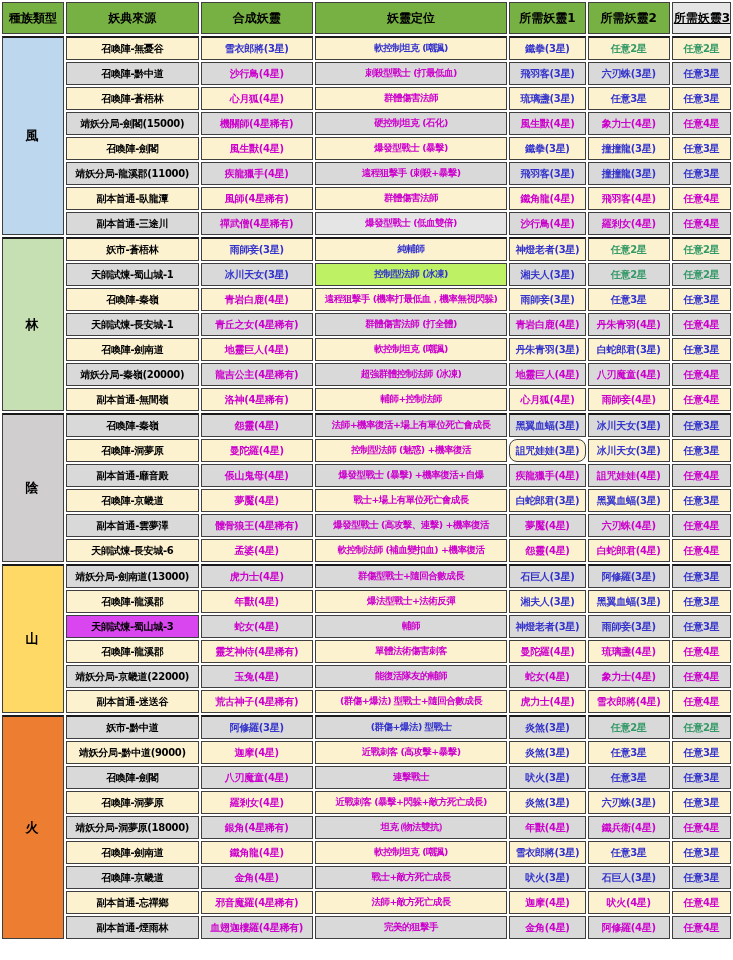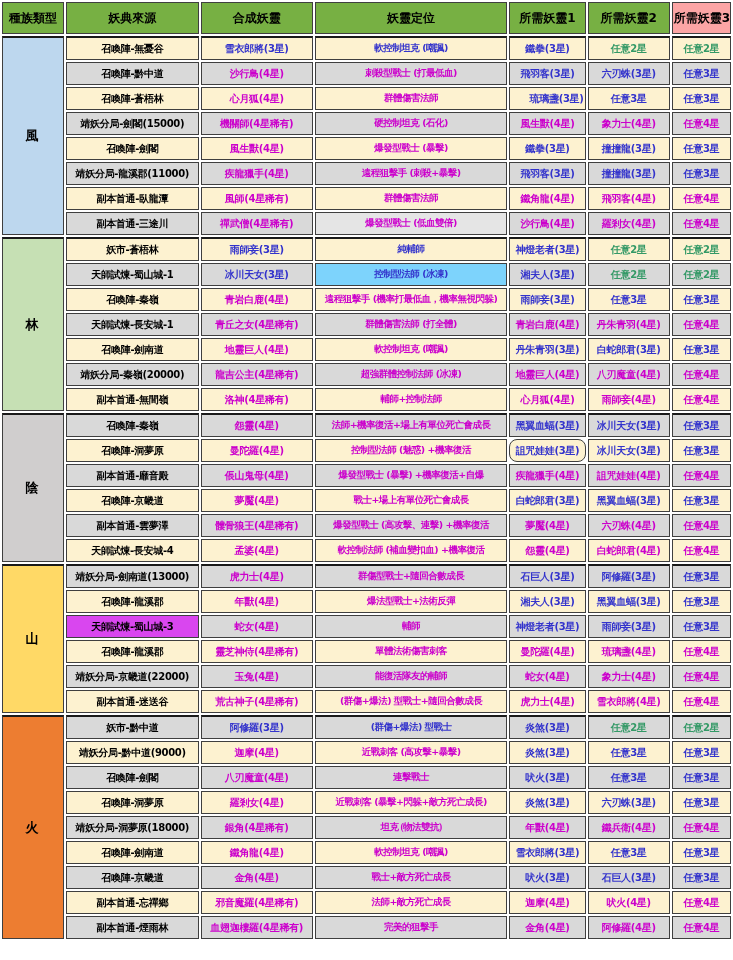--- a/index.html
+++ b/index.html
@@ -38,21 +38,21 @@
         <col style="width: 59px;">
       </colgroup>
       <thead>
         <tr>
           <th style="background: rgb(119, 176, 67);">種族類型</th>
           <th style="background: rgb(119, 176, 67);">妖典來源</th>
           <th style="background: rgb(119, 176, 67);">合成妖靈</th>
           <th style="background: rgb(119, 176, 67);">妖靈定位</th>
           <th style="background: rgb(119, 176, 67);">所需妖靈1</th>
           <th style="background: rgb(119, 176, 67);">所需妖靈2</th>
-          <th style="background: #fca5a5;">所需妖靈3</th>
+          <th style="background: #e5e5e5; text-decoration: underline;">所需妖靈3</th>
         </tr>
       </thead>
       <tbody>
         <tr class="gstart">
           <td class="race" rowspan="8" style="background: rgb(189, 215, 238);">風</td>
           <td class="source" style="background: rgb(253, 242, 208);">召喚陣-無憂谷</td>
           <td style="background: rgb(253, 242, 208); color: rgb(51, 51, 204);">雪衣郎將(3星)</td>
           <td class="role" style="background: rgb(253, 242, 208); color: rgb(51, 51, 204);">軟控制坦克 (嘲諷)</td>
           <td style="background: rgb(253, 242, 208); color: rgb(51, 51, 204);">鐵拳(3星)</td>
           <td style="background: rgb(253, 242, 208); color: rgb(51, 153, 102);">任意2星</td>
@@ -63,21 +63,21 @@
           <td style="background: rgb(217, 217, 217); color: rgb(204, 0, 204);">沙行鳥(4星)</td>
           <td class="role" style="background: rgb(217, 217, 217); color: rgb(204, 0, 204);">刺殺型戰士 (打最低血)</td>
           <td style="background: rgb(217, 217, 217); color: rgb(51, 51, 204);">飛羽客(3星)</td>
           <td style="background: rgb(217, 217, 217); color: rgb(51, 51, 204);">六刃蛛(3星)</td>
           <td style="background: rgb(217, 217, 217); color: rgb(51, 51, 204);">任意3星</td>
         </tr>
         <tr>
           <td class="source" style="background: rgb(253, 242, 208);">召喚陣-蒼梧林</td>
           <td style="background: rgb(253, 242, 208); color: rgb(204, 0, 204);">心月狐(4星)</td>
           <td class="role" style="background: rgb(253, 242, 208); color: rgb(204, 0, 204);">群體傷害法師</td>
-          <td style="background: rgb(253, 242, 208); color: rgb(51, 51, 204); text-align: right;">琉璃盞(3星)</td>
+          <td style="background: rgb(253, 242, 208); color: rgb(51, 51, 204);">琉璃盞(3星)</td>
           <td style="background: rgb(253, 242, 208); color: rgb(51, 51, 204);">任意3星</td>
           <td style="background: rgb(253, 242, 208); color: rgb(51, 51, 204);">任意3星</td>
         </tr>
         <tr>
           <td class="source" style="background: rgb(217, 217, 217);">靖妖分局-劍閣(15000)</td>
           <td style="background: rgb(217, 217, 217); color: rgb(204, 0, 204);">機關師(4星稀有)</td>
           <td class="role" style="background: rgb(217, 217, 217); color: rgb(204, 0, 204);">硬控制坦克 (石化)</td>
           <td style="background: rgb(217, 217, 217); color: rgb(204, 0, 204);">風生獸(4星)</td>
           <td style="background: rgb(217, 217, 217); color: rgb(204, 0, 204);">象力士(4星)</td>
           <td style="background: rgb(217, 217, 217); color: rgb(204, 0, 204);">任意4星</td>
@@ -119,21 +119,21 @@
           <td class="source" style="background: rgb(253, 242, 208);">妖市-蒼梧林</td>
           <td style="background: rgb(253, 242, 208); color: rgb(51, 51, 204);">雨師妾(3星)</td>
           <td class="role" style="background: rgb(253, 242, 208); color: rgb(51, 51, 204);">純輔師</td>
           <td style="background: rgb(253, 242, 208); color: rgb(51, 51, 204);">神燈老者(3星)</td>
           <td style="background: rgb(253, 242, 208); color: rgb(51, 153, 102);">任意2星</td>
           <td style="background: rgb(253, 242, 208); color: rgb(51, 153, 102);">任意2星</td>
         </tr>
         <tr>
           <td class="source" style="background: rgb(217, 217, 217);">天師試煉-蜀山城-1</td>
           <td style="background: rgb(217, 217, 217); color: rgb(51, 51, 204);">冰川天女(3星)</td>
-          <td class="role" style="background: #7dd3fc; color: rgb(51, 51, 204); margin-left: 43px;">控制型法師 (冰凍)</td>
+          <td class="role" style="background: #bef264; color: rgb(51, 51, 204); margin-left: 43px;">控制型法師 (冰凍)</td>
           <td style="background: rgb(217, 217, 217); color: rgb(51, 51, 204);">湘夫人(3星)</td>
           <td style="background: rgb(217, 217, 217); color: rgb(51, 153, 102);">任意2星</td>
           <td style="background: rgb(217, 217, 217); color: rgb(51, 153, 102);">任意2星</td>
         </tr>
         <tr>
           <td class="source" style="background: rgb(253, 242, 208);">召喚陣-秦嶺</td>
           <td style="background: rgb(253, 242, 208); color: rgb(204, 0, 204);">青岩白鹿(4星)</td>
           <td class="role" style="background: rgb(253, 242, 208); color: rgb(204, 0, 204);">遠程狙擊手 (機率打最低血，機率無視閃躲)</td>
           <td style="background: rgb(253, 242, 208); color: rgb(51, 51, 204);">雨師妾(3星)</td>
           <td style="background: rgb(253, 242, 208); color: rgb(51, 51, 204);">任意3星</td>
@@ -206,21 +206,21 @@
         </tr>
         <tr>
           <td class="source" style="background: rgb(217, 217, 217);">副本首通-雲夢澤</td>
           <td style="background: rgb(217, 217, 217); color: rgb(204, 0, 204);">髏骨狼王(4星稀有)</td>
           <td class="role" style="background: rgb(217, 217, 217); color: rgb(204, 0, 204);">爆發型戰士 (高攻擊、連擊) +機率復活</td>
           <td style="background: rgb(217, 217, 217); color: rgb(204, 0, 204);">夢魘(4星)</td>
           <td style="background: rgb(217, 217, 217); color: rgb(204, 0, 204);">六刃蛛(4星)</td>
           <td style="background: rgb(217, 217, 217); color: rgb(204, 0, 204);">任意4星</td>
         </tr>
         <tr>
-          <td class="source" style="background: rgb(253, 242, 208);">天師試煉-長安城-4</td>
+          <td class="source" style="background: rgb(253, 242, 208);">天師試煉-長安城-6</td>
           <td style="background: rgb(253, 242, 208); color: rgb(204, 0, 204);">孟婆(4星)</td>
           <td class="role" style="background: rgb(253, 242, 208); color: rgb(204, 0, 204);">軟控制法師 (補血變扣血) +機率復活</td>
           <td style="background: rgb(253, 242, 208); color: rgb(204, 0, 204);">怨靈(4星)</td>
           <td style="background: rgb(253, 242, 208); color: rgb(204, 0, 204);">白蛇郎君(4星)</td>
           <td style="background: rgb(253, 242, 208); color: rgb(204, 0, 204);">任意4星</td>
         </tr>
         <tr class="gstart">
           <td class="race" rowspan="6" style="background: rgb(255, 217, 102);">山</td>
           <td class="source" style="background: rgb(217, 217, 217);">靖妖分局-劍南道(13000)</td>
           <td style="background: rgb(217, 217, 217); color: rgb(204, 0, 204);">虎力士(4星)</td>

